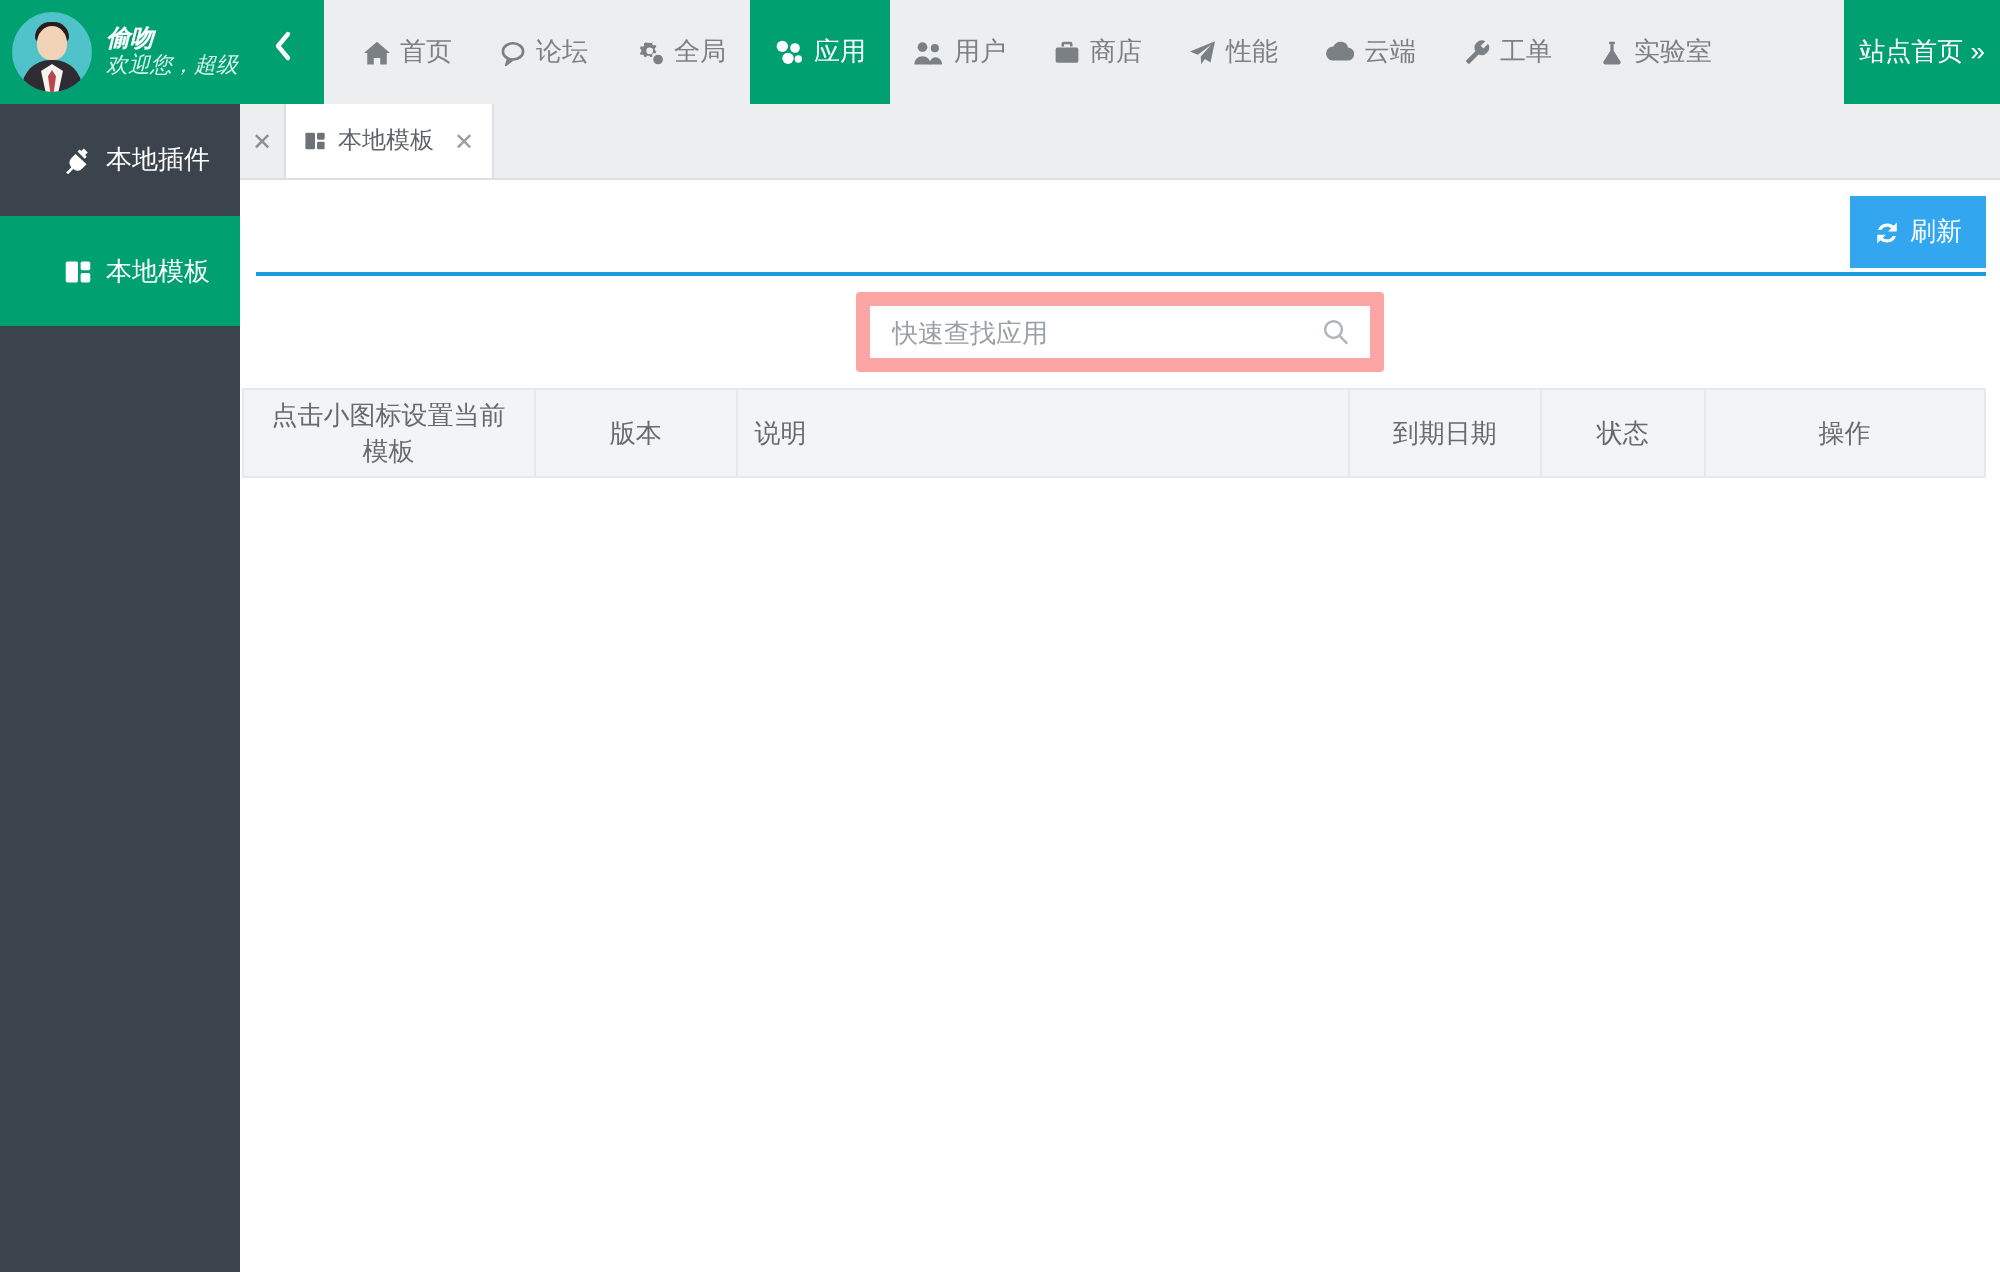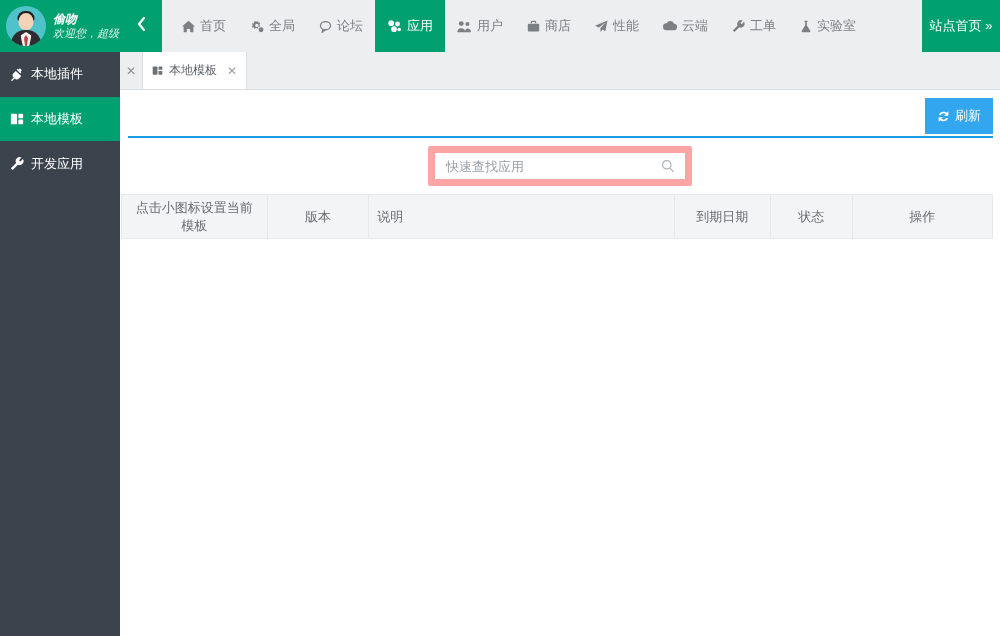--- a/index.html
+++ b/index.html
@@ -79,22 +79,22 @@
     display: flex; align-items: center; justify-content: center;
     font-size: 13px; cursor: pointer; white-space: nowrap;
   }
 
   
   .sidebar {
     position: absolute; top: 52px; left: 0; width: 120px; height: 584px;
     background: #3b444d;
   }
   .side-item {
-    height: 45px; display: flex; align-items: center; gap: 7px;
-    padding-left: 10px; color: #ffffff; font-size: 13px; cursor: pointer;
+    height: 56px; display: flex; align-items: center; gap: 7px;
+    padding-left: 32px; color: #ffffff; font-size: 13px; cursor: pointer;
     border-bottom: 1px solid #3b444d;
   }
   .side-item.active { background: #00a070; }
   .side-item .ico { display: inline-flex; width: 14px; justify-content: center; }
   .side-item .ico svg { display: block; }
 
   
   .tabstrip {
     position: absolute; top: 52px; left: 120px; width: 880px; height: 38px;
     background: #eceef0; border-bottom: 1px solid #dcdfe2;
@@ -196,36 +196,36 @@
         <span class="ico">
           <svg width="13" height="13" viewBox="0 0 16 16" fill="currentColor">
               <path d="M8 1 0 8h2v7h4v-4h4v4h4V8h2z"></path>
             </svg>
         </span>
         <span>首页</span>
       </div>
 
       <div class="nav-item">
         <span class="ico">
+          <svg width="13" height="13" viewBox="0 0 16 16" fill="none" stroke="currentColor" stroke-width="1.6">
+              <ellipse cx="8" cy="7" rx="6.2" ry="5"></ellipse>
+              <path d="M5 11.6 4 15l3.4-2.6"></path>
+            </svg>
+        </span>
+        <span>论坛</span>
+      </div>
+
+      <div class="nav-item">
+        <span class="ico">
           <svg width="14" height="13" viewBox="0 0 18 16" fill="currentColor">
               <path d="M6.2 1.2 5 1.8l.3 1.3-.9.9-1.3-.3-.6 1.2.9 1v1.2l-.9 1 .6 1.2 1.3-.3.9.9L5 10.2l1.2.6 1-1h1.2l1 1 1.2-.6-.3-1.3.9-.9 1.3.3.6-1.2-1-1V5l1-1-.6-1.2-1.3.3-.9-.9.3-1.3L11.4.6l-1 .9H9.2zm2.6 3.2a2.2 2.2 0 1 1 0 4.4 2.2 2.2 0 0 1 0-4.4z"></path>
               <circle cx="14.2" cy="12.2" r="3.1"></circle>
             </svg>
         </span>
         <span>全局</span>
-      </div>
-
-      <div class="nav-item">
-        <span class="ico">
-          <svg width="13" height="13" viewBox="0 0 16 16" fill="none" stroke="currentColor" stroke-width="1.6">
-              <ellipse cx="8" cy="7" rx="6.2" ry="5"></ellipse>
-              <path d="M5 11.6 4 15l3.4-2.6"></path>
-            </svg>
-        </span>
-        <span>论坛</span>
       </div>
 
       <div class="nav-item active">
         <span class="ico">
           <svg width="15" height="14" viewBox="0 0 18 16" fill="currentColor">
               <circle cx="5" cy="4.6" r="3.4"></circle>
               <circle cx="12.6" cy="5.6" r="2.9"></circle>
               <circle cx="8.4" cy="11.8" r="3.4"></circle>
               <circle cx="14.6" cy="12.2" r="2.2"></circle>
             </svg>
@@ -312,28 +312,20 @@
         <svg width="14" height="14" viewBox="0 0 16 16" fill="#ffffff">
             <rect x="1" y="2" width="7" height="12" rx="1"></rect>
             <rect x="9.5" y="2" width="5.5" height="5" rx="1"></rect>
             <rect x="9.5" y="8.6" width="5.5" height="5.4" rx="1"></rect>
           </svg>
       </span>
       <span>本地模板</span>
     </div>
 
 
-    <div class="side-item">
-      <span class="ico">
-        <svg width="14" height="14" viewBox="0 0 16 16" fill="#ffffff">
-            <path d="M14.8 2.3 11.9 5.2 10.3 3.6l2.9-2.9A4.6 4.6 0 0 0 7 6.9l-6 6 2 2 6-6a4.6 4.6 0 0 0 5.8-6.6z"></path>
-          </svg>
-      </span>
-      <span>开发应用</span>
-    </div>
   </div>
 
   <div class="tabstrip">
     <div class="tab-close-all">✕</div>
     <div class="tab">
       <span class="ico">
         <svg width="11" height="11" viewBox="0 0 16 16" fill="#6d7276">
             <rect x="1" y="2" width="7" height="12" rx="1"></rect>
             <rect x="9.5" y="2" width="5.5" height="5" rx="1"></rect>
             <rect x="9.5" y="8.6" width="5.5" height="5.4" rx="1"></rect>

